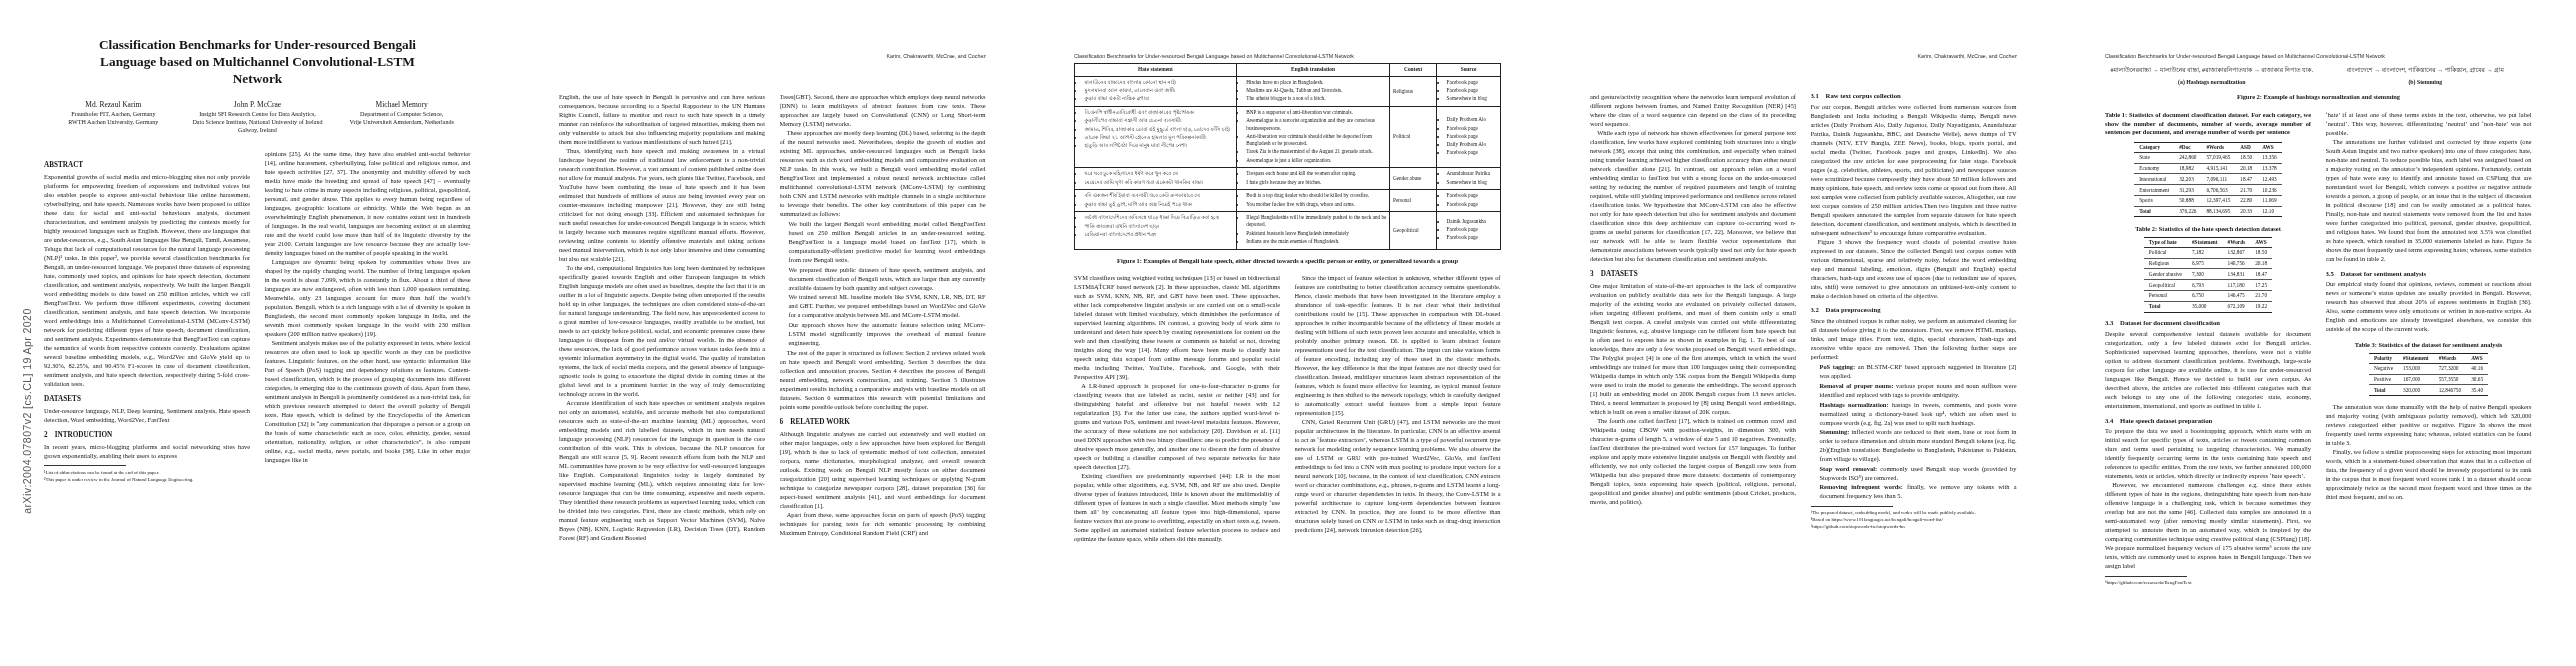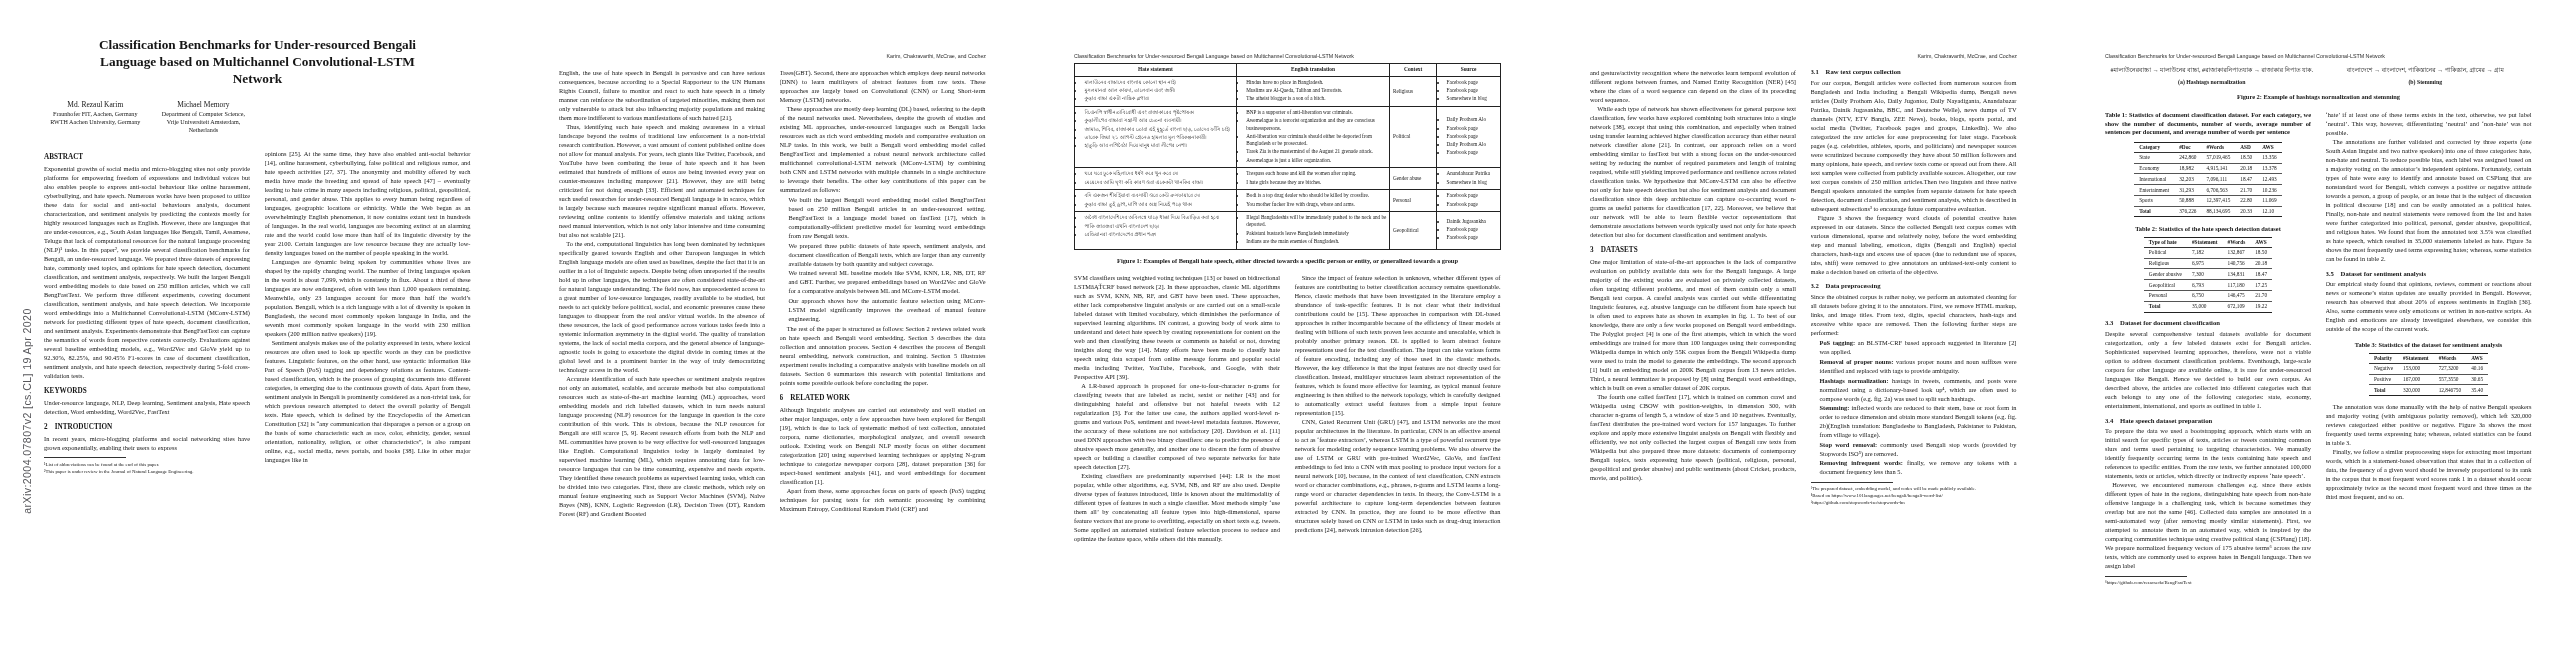--- a/index.html
+++ b/index.html
@@ -7,40 +7,40 @@
   .canvas { position:relative; width:2576px; height:667px; background:#fff;
             font-family:"Liberation Serif", serif; color:#161616; overflow:hidden; }
   .page { position:absolute; top:0; width:515px; height:667px; background:#fff; overflow:hidden; }
   #page1{left:0} #page2{left:515px} #page3{left:1030px} #page4{left:1546px} #page5{left:2061px}
 
   .runhead { position:absolute; top:53px; left:44px; right:44px;
              font-family:"Liberation Sans", sans-serif; font-size:5.3px; color:#2b2b2b; }
   .rh-right{ text-align:right; } .rh-left{ text-align:left; }
 
   .content { position:absolute; left:44px; right:44px; top:0; }
-  .pt-text { padding-top:68px; }
+  .pt-text { padding-top:92px; }
 
   .cols { display:flex; gap:14.5px; }
   .col  { width:206px; overflow:hidden; text-align:justify; }
 
   p.body { font-size:6.4px; line-height:9px; }
   p.ind  { text-indent:7.2px; }
   .h-big { font-size:7.2px; font-weight:bold; margin:7.2px 0 2.8px 0; text-align:left; }
-  .h-big.first { margin-top:4px; }
+  .h-big.first { margin-top:12px; }
   .h-sub { font-size:6.7px; font-weight:bold; margin:6.7px 0 2.8px 0; text-align:left; }
   .h-sub.first { margin-top:0; }
 
   
   .watermark { position:absolute; left:21px; top:631px; width:440px;
                transform:rotate(-90deg); transform-origin:0 0; text-align:center;
                font-family:"Liberation Sans", sans-serif; font-size:10.6px;
                letter-spacing:0.4px; color:#56565a; }
   .title { margin:36px auto 0 auto; width:356px; text-align:center;
            font-size:13.3px; line-height:17px; font-weight:bold; }
-  .authors { display:grid; grid-template-columns:1fr 1fr 1fr 1fr; row-gap:11px; column-gap:5.6px;
+  .authors { display:grid; grid-template-columns:1fr 1fr 1fr; row-gap:11px; column-gap:5.6px;
              margin-top:12.8px; text-align:center; }
   .aname { font-size:7.5px; margin-bottom:1.7px; }
   .aaff  { font-size:6.1px; line-height:8px; }
   .p1cols { margin-top:14.5px; height:428px; }
   .fnblock { margin-top:5.6px; text-align:left; }
   .fnrule  { width:82px; border-top:0.6px solid #333; margin-bottom:2.2px; }
   .fn { font-size:4.9px; line-height:7px; }
 
   ul.cbul { margin:1.1px 0 1.1px 9px; }
   ul.cbul li { font-size:6.4px; line-height:9px; margin-bottom:0.6px; }
@@ -83,30 +83,36 @@
     <div class="watermark">arXiv:2004.07807v2  [cs.CL]  19 Apr 2020</div>
     <div class="content">
       <div class="title">Classification Benchmarks for Under-resourced Bengali Language based on Multichannel Convolutional-LSTM Network</div>
       <div class="authors">
         <div>
           <div class="aname">Md. Rezaul Karim</div>
           <div class="aaff">Fraunhofer FIT, Aachen, Germany</div>
           <div class="aaff">RWTH Aachen University, Germany</div>
         </div>
         <div>
+          <div class="aname">John P. McCrae</div>
+          <div class="aaff">Insight SFI Research Centre for Data Analytics,</div>
+          <div class="aaff">Data Science Institute, National University of Ireland</div>
+          <div class="aaff">Galway, Ireland</div>
+        </div>
+        <div>
           <div class="aname">Michael Memory</div>
           <div class="aaff">Department of Computer Science,</div>
           <div class="aaff">Vrije Universiteit Amsterdam, Netherlands</div>
         </div>
       </div>
       <div class="cols p1cols">
         <div class="col" style="display:flex;flex-direction:column;">
           <div class="h-big first">ABSTRACT</div>
           <p class="body">Exponential growths of social media and micro-blogging sites not only provide platforms for empowering freedom of expressions and individual voices but also enables people to express anti-social behaviour like online harassment, cyberbullying, and hate speech. Numerous works have been proposed to utilize these data for social and anti-social behaviours analysis, document characterization, and sentiment analysis by predicting the contexts mostly for highly resourced languages such as English. However, there are languages that are under-resources, e.g., South Asian languages like Bengali, Tamil, Assamese, Telugu that lack of computational resources for the natural language processing (NLP)¹ tasks. In this paper², we provide several classification benchmarks for Bengali, an under-resourced language. We prepared three datasets of expressing hate, commonly used topics, and opinions for hate speech detection, document classification, and sentiment analysis, respectively. We built the largest Bengali word embedding models to date based on 250 million articles, which we call BengFastText. We perform three different experiments, covering document classification, sentiment analysis, and hate speech detection. We incorporate word embeddings into a Multichannel Convolutional-LSTM (MConv-LSTM) network for predicting different types of hate speech, document classification, and sentiment analysis. Experiments demonstrate that BengFastText can capture the semantics of words from respective contexts correctly. Evaluations against several baseline embedding models, e.g., Word2Vec and GloVe yield up to 92.30%, 82.25%, and 90.45% F1-scores in case of document classification, sentiment analysis, and hate speech detection, respectively during 5-fold cross-validation tests.</p>
-          <div class="h-big">KEYWORDS</div>
+          <div class="h-big">DATASETS</div>
           <p class="body">Under-resource language, NLP, Deep learning, Sentiment analysis, Hate speech detection, Word embedding, Word2Vec, FastText</p>
           <div class="h-big">2 INTRODUCTION</div>
           <p class="body">In recent years, micro-blogging platforms and social networking sites have grown exponentially, enabling their users to express</p>
           <div class="fnblock">
             <div class="fnrule"></div>
             <div class="fn">¹List of abbreviations can be found at the end of this paper.</div>
             <div class="fn">²This paper is under review in the Journal of Natural Language Engineering.</div>
           </div>
         </div>
         <div class="col">

